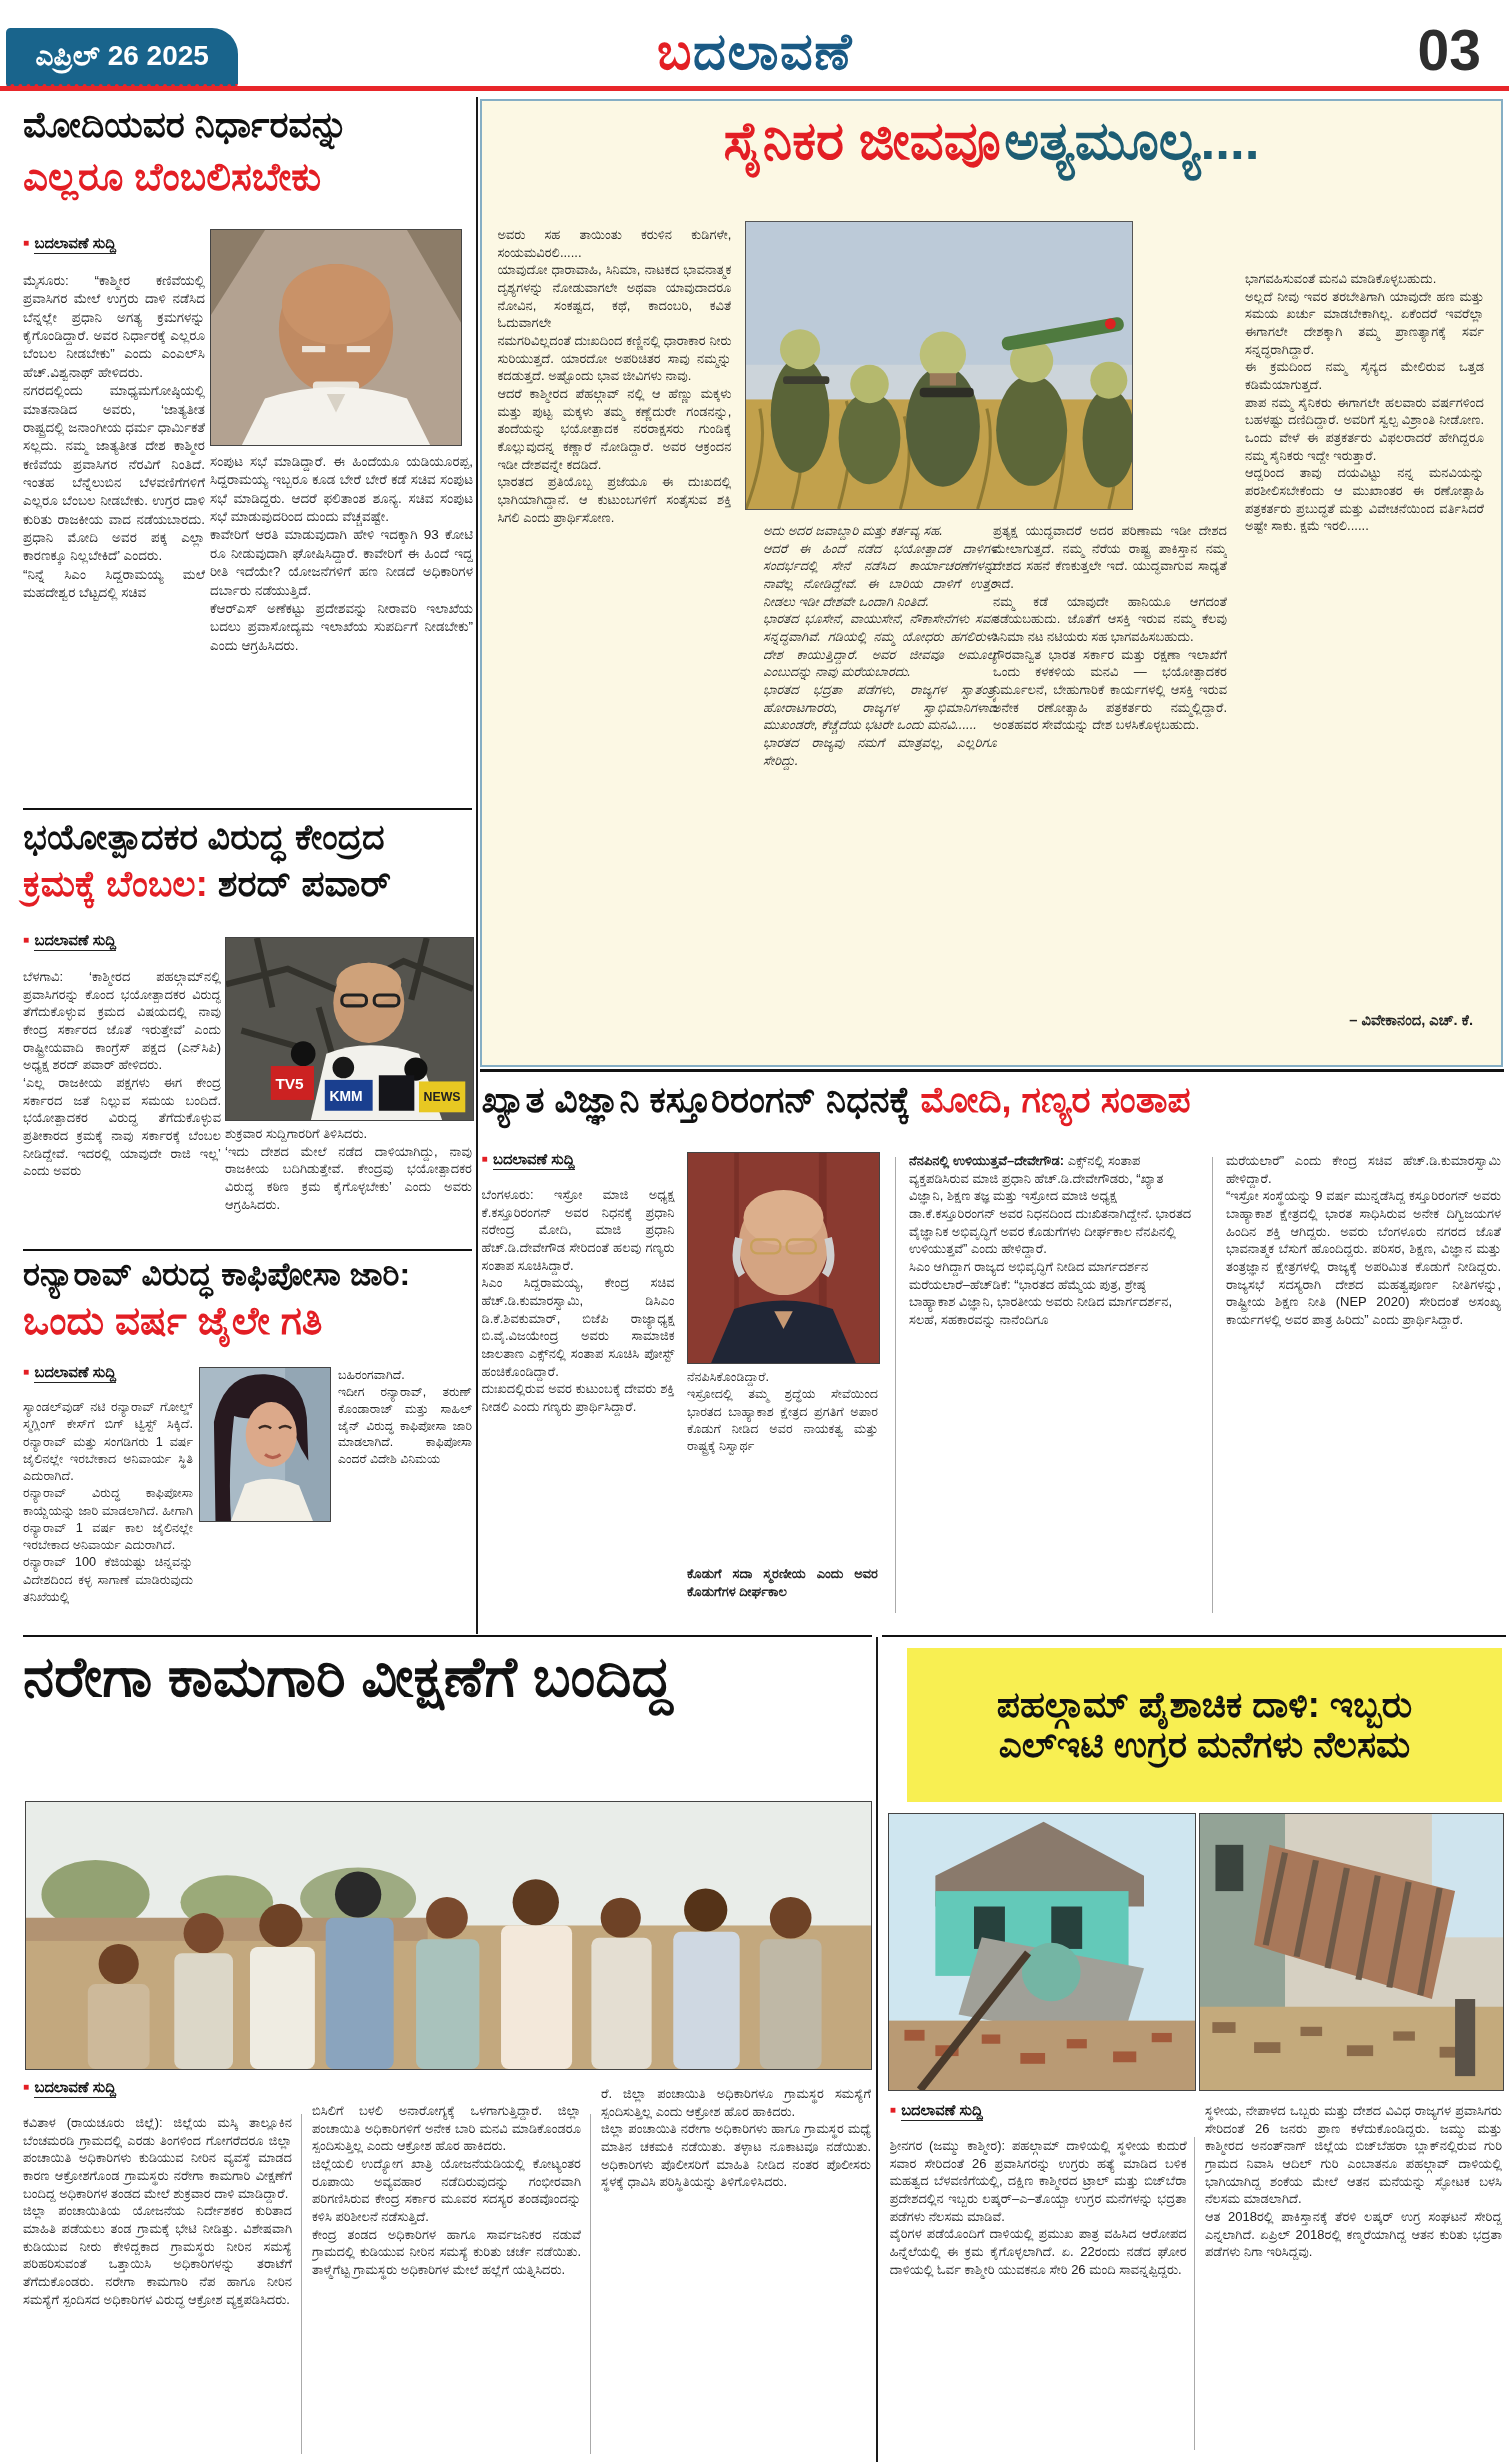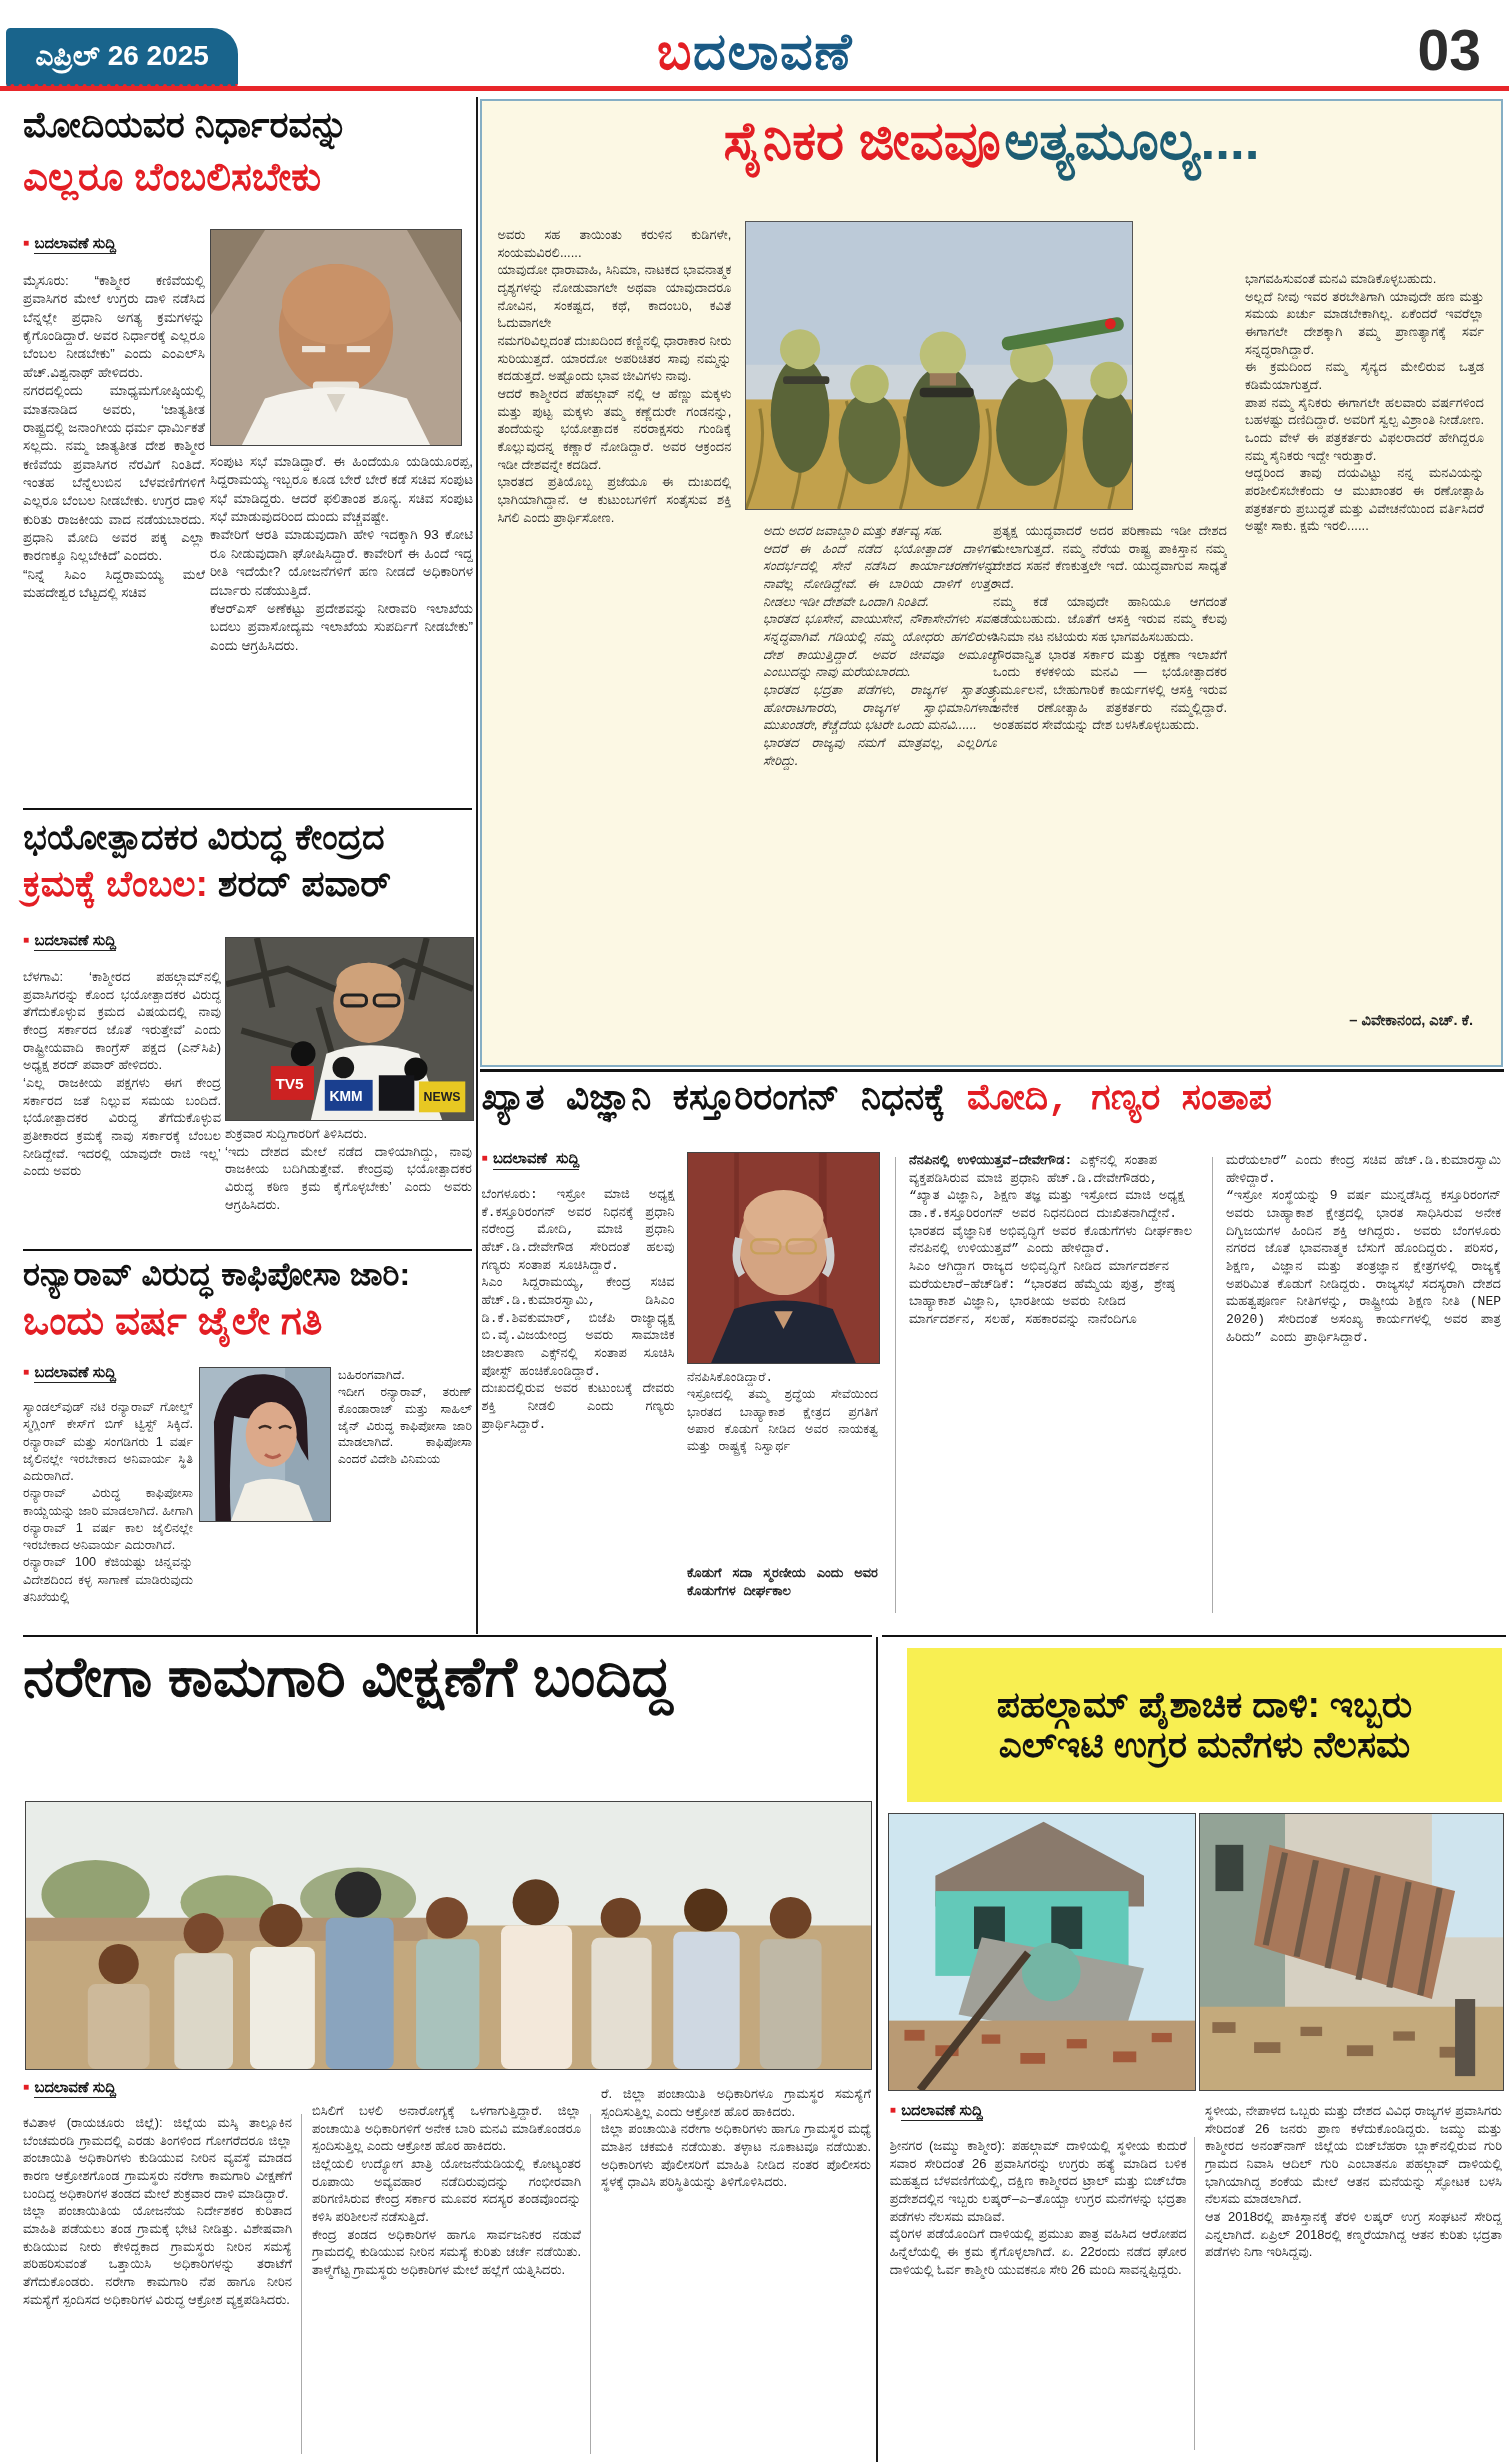--- a/index.html
+++ b/index.html
@@ -177,21 +177,21 @@
         <ellipse cx="92" cy="86" rx="33" ry="42" fill="#dca98a"></ellipse>
         <path d="M76 78 q8 -6 16 0 M102 78 q8 -6 16 0" stroke="#3a2a22" stroke-width="3" fill="none"></path>
         <path d="M84 112 q10 8 20 0" stroke="#b4604e" stroke-width="4" fill="none"></path>
         <path d="M40 198 L58 150 Q92 136 128 152 L146 198 Z" fill="#f2efe6"></path>
       </svg>
     </div>
     <div class="abs body-text" style="left:315px;top:116px;width:134px;height:193px;font-size:12.4px;">ಬಹಿರಂಗವಾಗಿದೆ.
 ಇದೀಗ ರನ್ಯಾರಾವ್, ತರುಣ್ ಕೊಂಡಾರಾಜ್ ಮತ್ತು ಸಾಹಿಲ್ ಜೈನ್ ವಿರುದ್ಧ ಕಾಫಿಪೋಸಾ ಜಾರಿ ಮಾಡಲಾಗಿದೆ. ಕಾಫಿಪೋಸಾ ಎಂದರೆ ವಿದೇಶಿ ವಿನಿಮಯ</div>
   </div>
 
-  <div class="abs" style="left:480px;top:1069px;width:1024px;height:566px;border-top:3.1px solid #111;font-family:Liberation Mono, monospace;">
+  <div class="abs" style="left:480px;top:1069px;width:1024px;height:566px;border-top:3.1px solid #111;">
     <div class="abs" style="left:1.5px;top:7.7px;">
       <span class="hl" style="font-size:36px;">ಖ್ಯಾತ ವಿಜ್ಞಾನಿ ಕಸ್ತೂರಿರಂಗನ್ ನಿಧನಕ್ಕೆ </span><span class="hl red" style="font-size:36px;">ಮೋದಿ, ಗಣ್ಯರ ಸಂತಾಪ</span>
     </div>
     <div class="abs byline" style="left:1.5px;top:79px;">
       <span class="sq">■</span><span class="lbl">ಬದಲಾವಣೆ ಸುದ್ದಿ</span>
     </div>
     <div class="abs body-text" style="left:1.5px;top:114px;width:193px;height:432px;">ಬೆಂಗಳೂರು: ಇಸ್ರೋ ಮಾಜಿ ಅಧ್ಯಕ್ಷ ಕೆ.ಕಸ್ತೂರಿರಂಗನ್ ಅವರ ನಿಧನಕ್ಕೆ ಪ್ರಧಾನಿ ನರೇಂದ್ರ ಮೋದಿ, ಮಾಜಿ ಪ್ರಧಾನಿ ಹೆಚ್.ಡಿ.ದೇವೇಗೌಡ ಸೇರಿದಂತೆ ಹಲವು ಗಣ್ಯರು ಸಂತಾಪ ಸೂಚಿಸಿದ್ದಾರೆ.
 ಸಿಎಂ ಸಿದ್ದರಾಮಯ್ಯ, ಕೇಂದ್ರ ಸಚಿವ ಹೆಚ್.ಡಿ.ಕುಮಾರಸ್ವಾಮಿ, ಡಿಸಿಎಂ ಡಿ.ಕೆ.ಶಿವಕುಮಾರ್, ಬಿಜೆಪಿ ರಾಜ್ಯಾಧ್ಯಕ್ಷ ಬಿ.ವೈ.ವಿಜಯೇಂದ್ರ ಅವರು ಸಾಮಾಜಿಕ ಜಾಲತಾಣ ಎಕ್ಸ್‌ನಲ್ಲಿ ಸಂತಾಪ ಸೂಚಿಸಿ ಪೋಸ್ಟ್ ಹಂಚಿಕೊಂಡಿದ್ದಾರೆ.
 ದುಃಖದಲ್ಲಿರುವ ಅವರ ಕುಟುಂಬಕ್ಕೆ ದೇವರು ಶಕ್ತಿ ನೀಡಲಿ ಎಂದು ಗಣ್ಯರು ಪ್ರಾರ್ಥಿಸಿದ್ದಾರೆ.</div>
     <div class="abs photo" style="left:207px;top:80px;width:191px;height:210px;">

